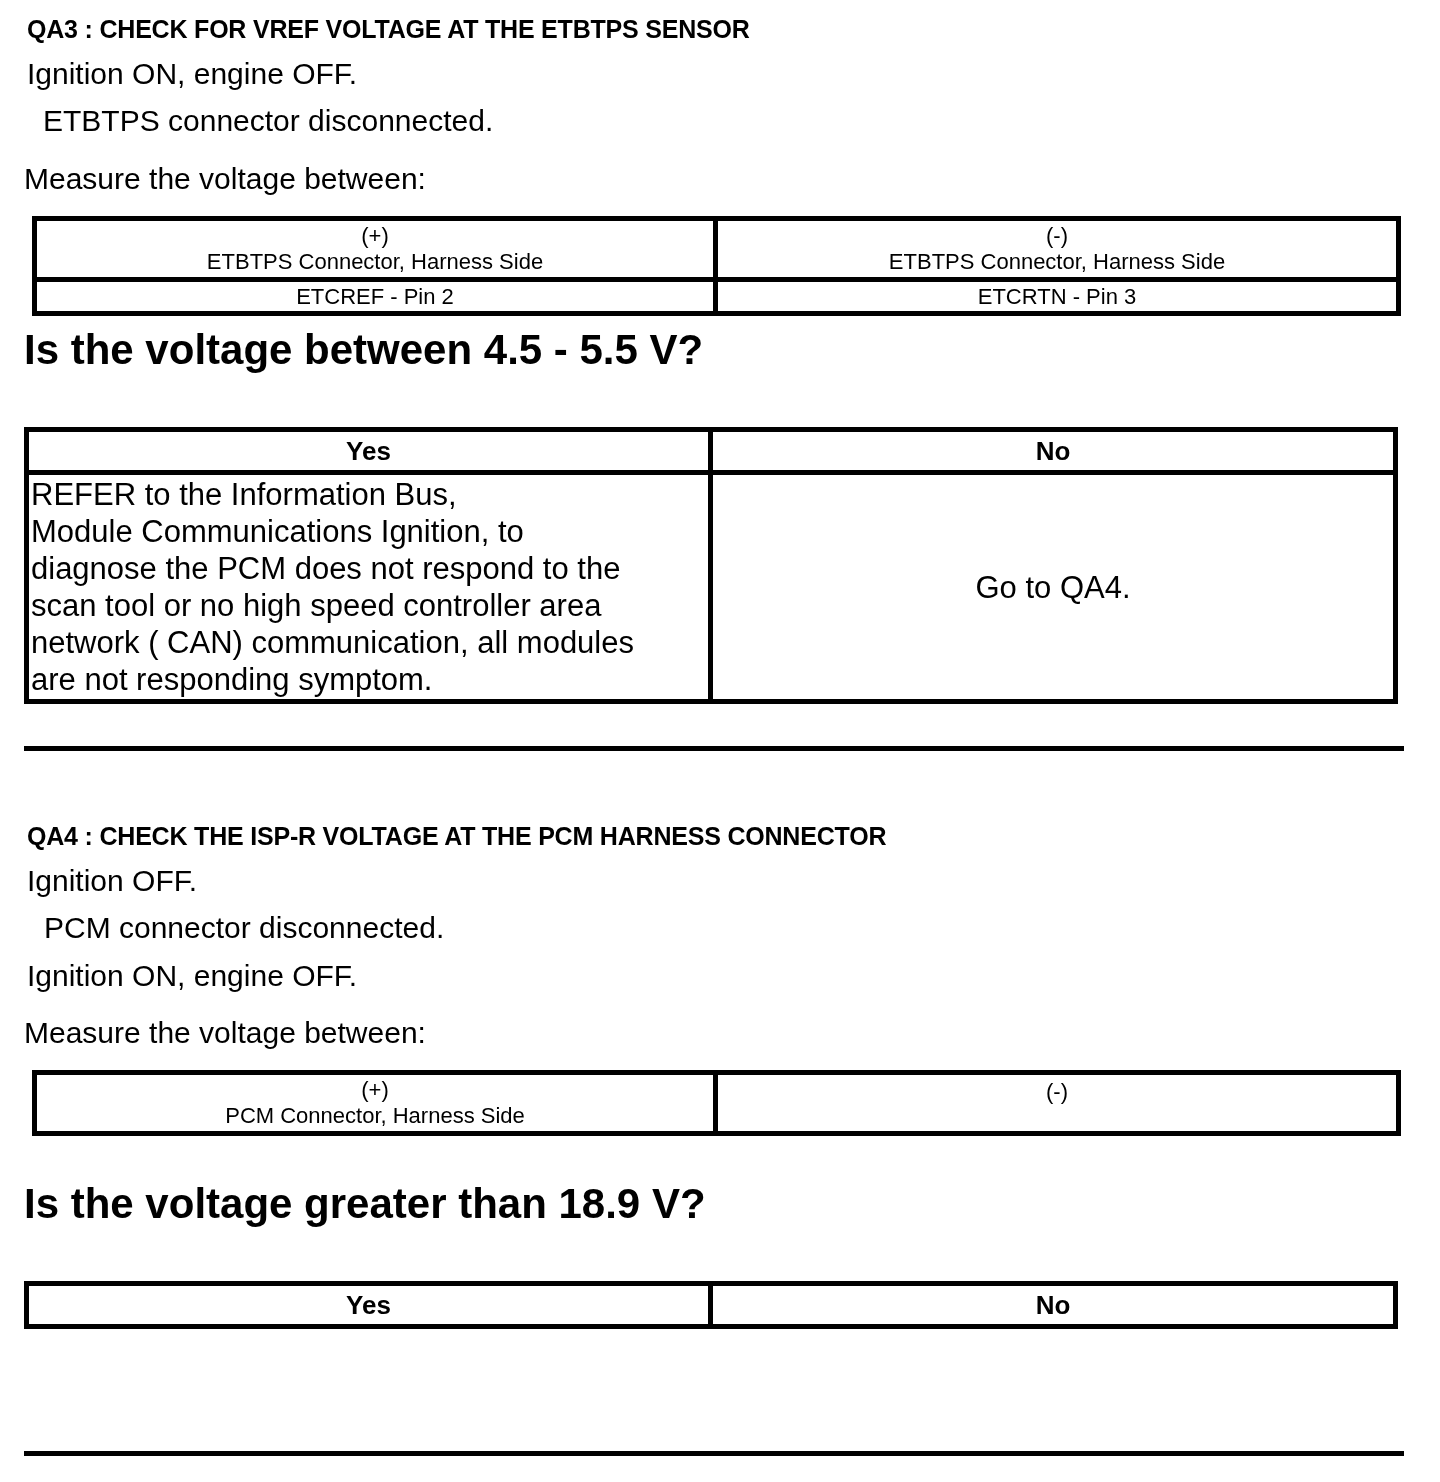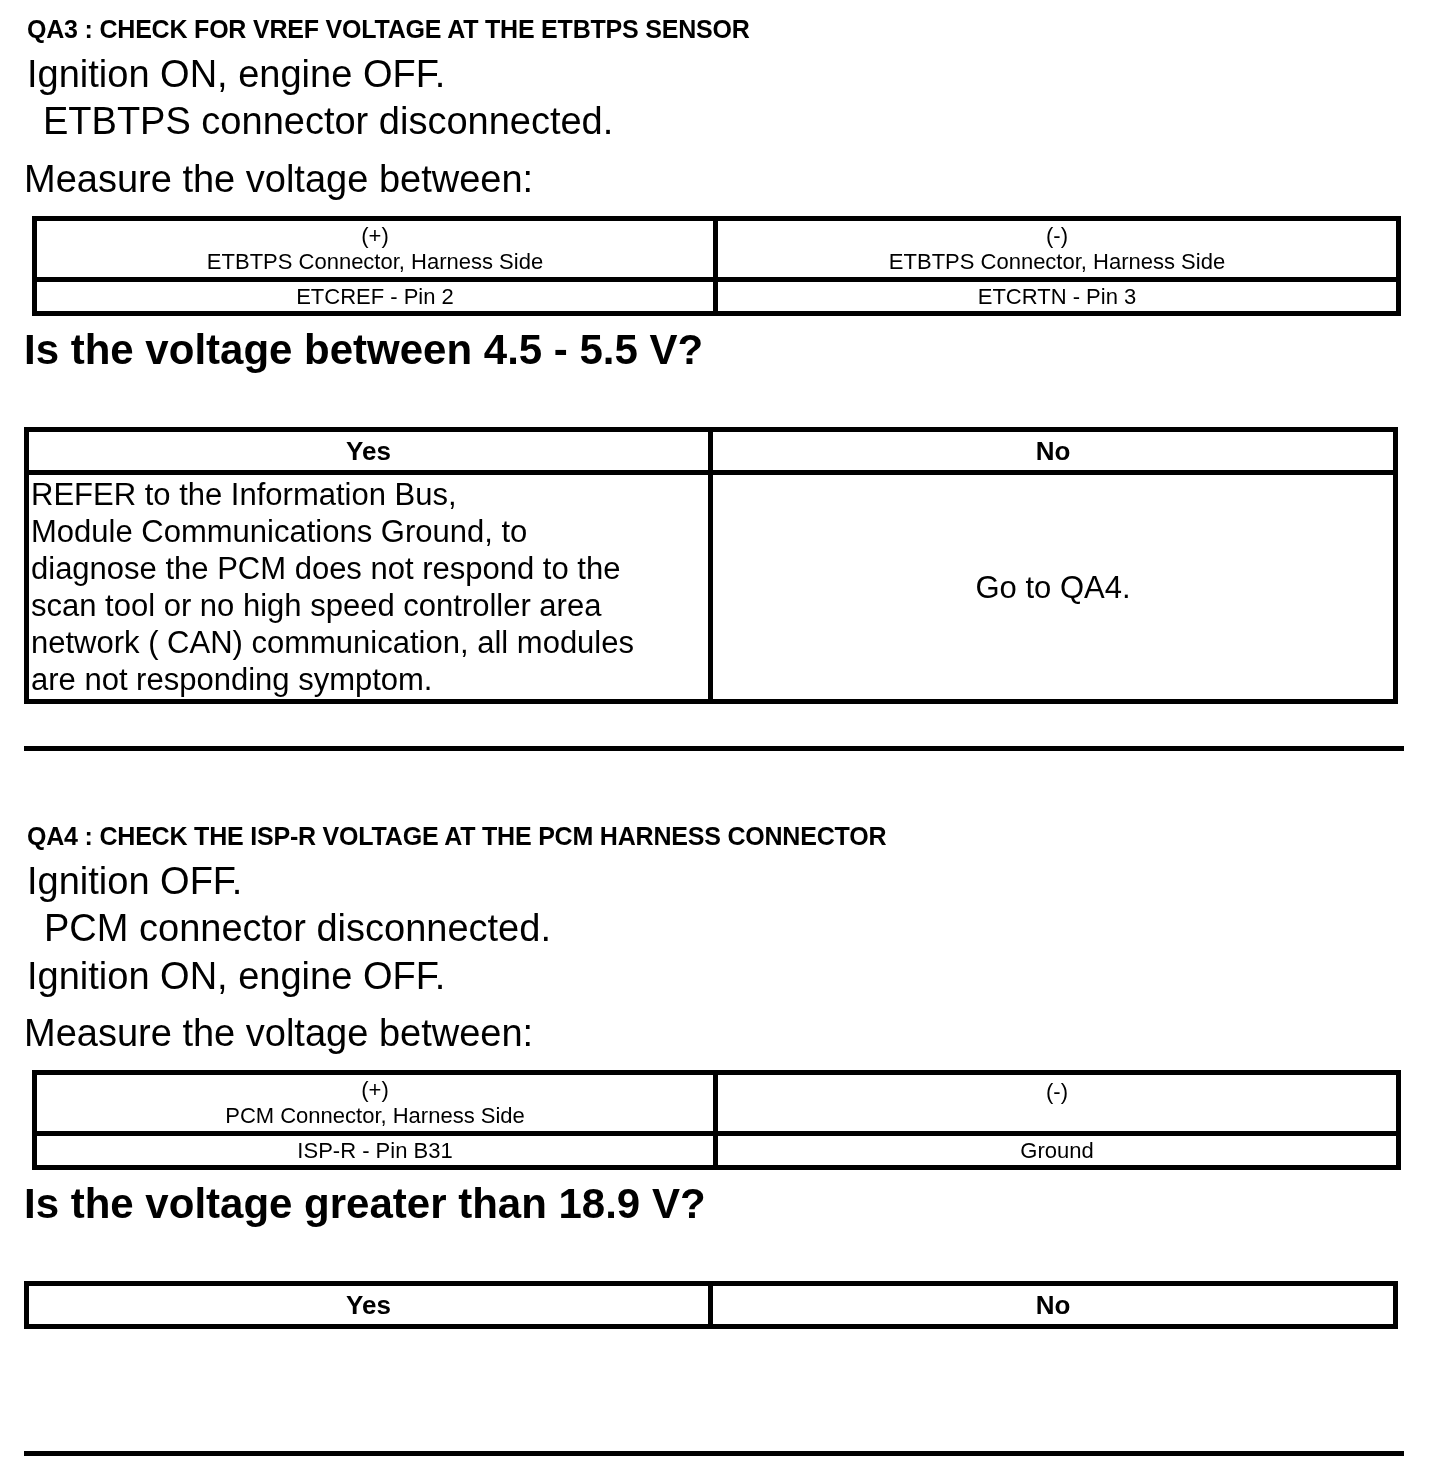--- a/index.html
+++ b/index.html
@@ -6,21 +6,21 @@
   body {
     width: 1440px; height: 1482px; position: relative; overflow: hidden;
     font-family: "Liberation Sans", sans-serif; color: #000000;
   }
   .abs { position: absolute; }
   .heading {
     font-weight: bold; font-size: 25px; letter-spacing: -0.2px;
     white-space: nowrap; line-height: 30px;
   }
   .line {
-    font-size: 38px; white-space: nowrap; line-height: 36px;
+    font-size: 30px; white-space: nowrap; line-height: 36px;
   }
   .question {
     font-weight: bold; font-size: 42px; white-space: nowrap; line-height: 36px;
   }
   table.grid {
     position: absolute; border-collapse: collapse; table-layout: fixed;
   }
   table.grid td, table.grid th {
     border: 5px solid #000000; padding: 0; text-align: center; vertical-align: middle;
   }
@@ -80,21 +80,21 @@
       <col style="width:685px">
     </colgroup>
   <tbody>
       <tr style="height:43px;">
     <th>Yes</th>
     <th>No</th>
   </tr>
   <tr style="height:229px;">
     <td class="left-text">
       <div>REFER to the Information Bus,</div>
-      <div>Module Communications Ground, to</div>
+      <div>Module Communications Ignition, to</div>
       <div>diagnose the PCM does not respond to the</div>
       <div>scan tool or no high speed controller area</div>
       <div>network ( CAN) communication, all modules</div>
       <div>are not responding symptom.</div>
     </td>
     <td>
       <div>Go to QA4.</div>
     </td>
   </tr>
 </tbody>
@@ -119,24 +119,20 @@
       <tr style="height:61px;">
     <td>
       <div class="sign">(+)</div>
       <div>PCM Connector, Harness Side</div>
     </td>
     <td style="vertical-align:top; padding-top:4px;">
       <div class="sign">(-)</div>
       <div></div>
     </td>
   </tr>
-  <tr style="height:34px;">
-    <td>ISP-R - Pin B31</td>
-    <td>Ground</td>
-  </tr>
 </tbody>
   </table>
 
 <div class="abs question" style="left:24px; top:1186px;">Is the voltage greater than 18.9 V?</div>
 
 <table class="grid answer" style="left:24px; top:1281px; width:1369px;">
   <colgroup>
       <col style="width:684px">
       <col style="width:685px">
     </colgroup>

